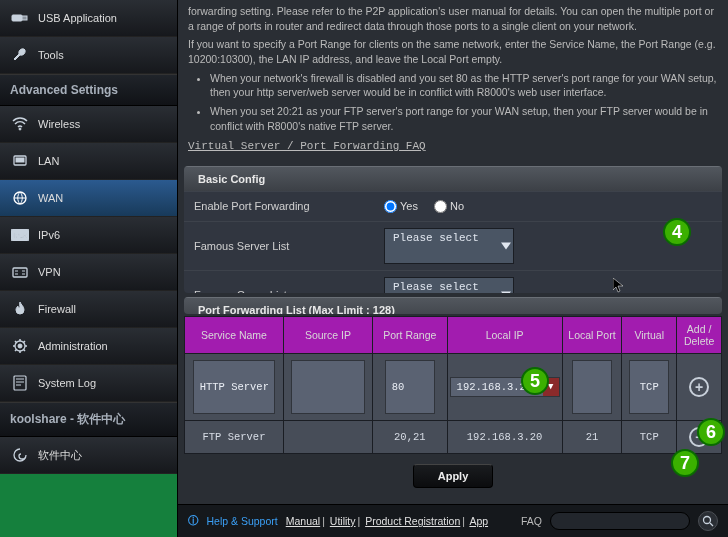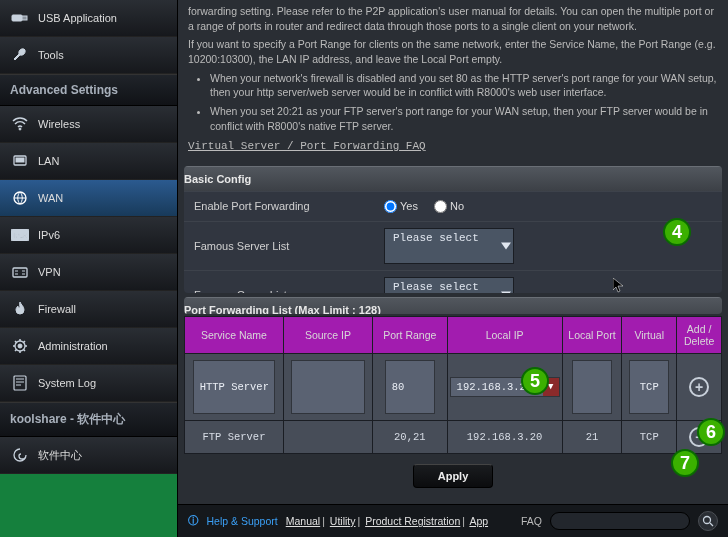--- a/index.html
+++ b/index.html
@@ -72,21 +72,21 @@
 .panel {
   margin: 4px 6px 0 6px;
   border-radius: 4px;
   overflow: hidden;
 }
 .panel-head {
   background: linear-gradient(#52575e, #3c4046);
   color: #e8e8e8;
   font-weight: bold;
   font-size: 11px;
-  padding: 6px 0;
+  padding: 6px 14px;
   border-top: 1px solid #6a6f76;
 }
 .form-row {
   display: flex;
   align-items: center;
   padding: 6px 10px;
   background: #313640;
   border-top: 1px solid #3d424b;
   gap: 10px;
   min-height: 30px;

